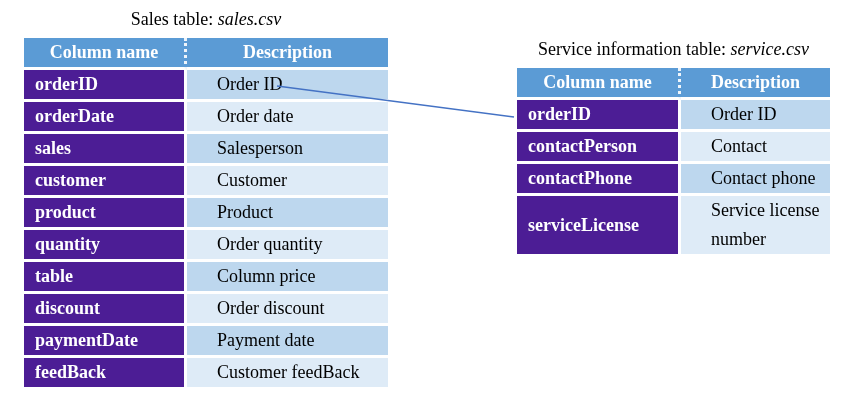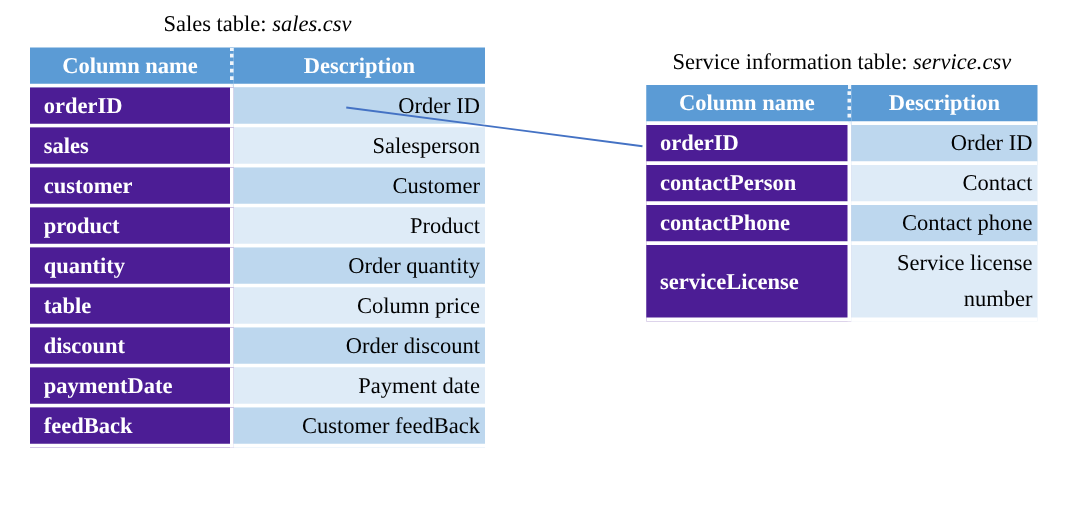--- a/index.html
+++ b/index.html
@@ -48,22 +48,22 @@
     background: #4c1d95;
     color: #fff;
     font-weight: bold;
     text-align: left;
     padding-left: 11px;
     border-right: 3px solid #fff;
     border-bottom: 3px solid #fff;
   }
   td.col-desc {
     color: #000;
-    text-align: right;
-    padding-left: 4px;
+    text-align: left;
+    padding-left: 30px;
     padding-right: 4px;
     border-bottom: 3px solid #fff;
   }
   tbody tr:nth-child(odd)  td.col-desc { background: #BDD7EE; }
   tbody tr:nth-child(even) td.col-desc { background: #DEEBF7; }
   .connector-svg {
     position: absolute;
     left: 0; top: 0;
     width: 858px; height: 415px;
     pointer-events: none;
@@ -89,20 +89,24 @@
     <thead>
       <tr>
         <th class="h-col1">Column name</th>
         <th class="h-col2">Description</th>
       </tr>
     </thead>
     <tbody>
         <tr>
           <td class="col-name">orderID</td>
           <td class="col-desc">Order ID</td>
+        </tr>
+        <tr>
+          <td class="col-name">orderDate</td>
+          <td class="col-desc">Order date</td>
         </tr>
         <tr>
           <td class="col-name">sales</td>
           <td class="col-desc">Salesperson</td>
         </tr>
         <tr>
           <td class="col-name">customer</td>
           <td class="col-desc">Customer</td>
         </tr>
         <tr>

